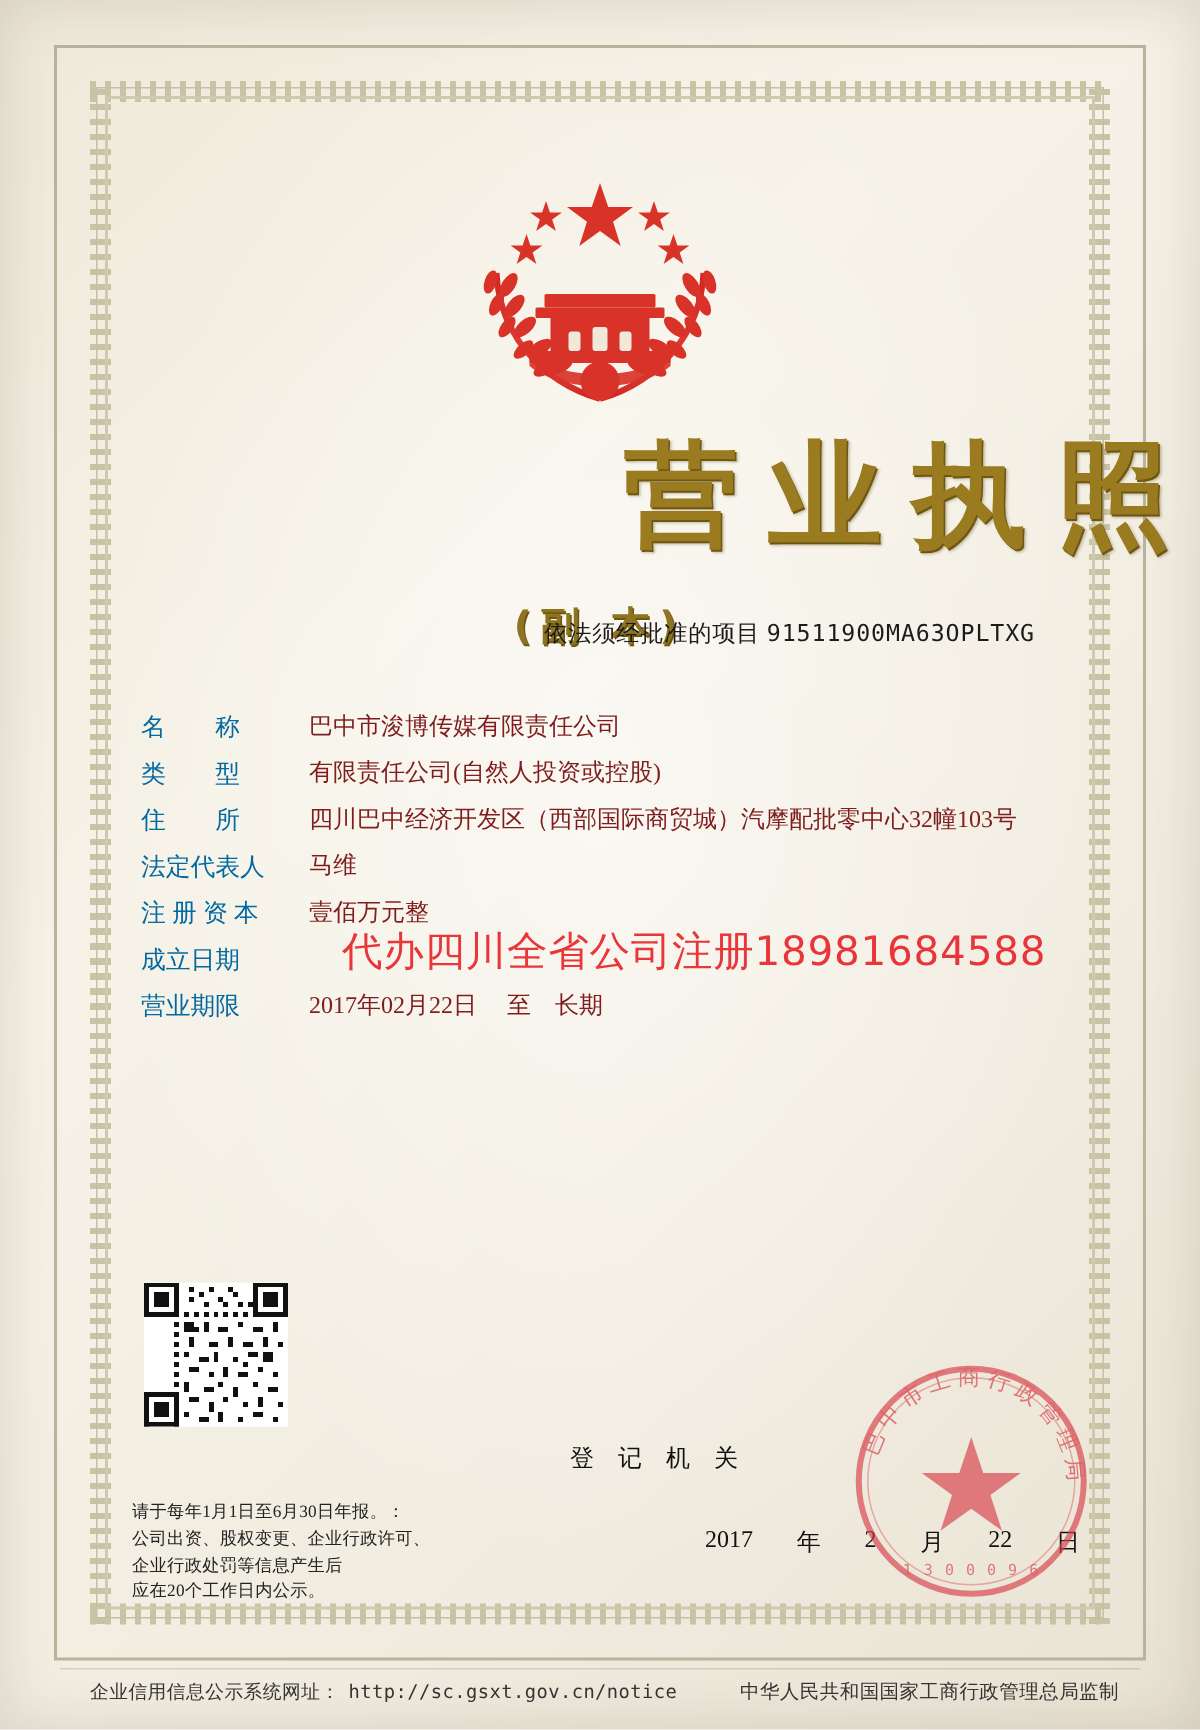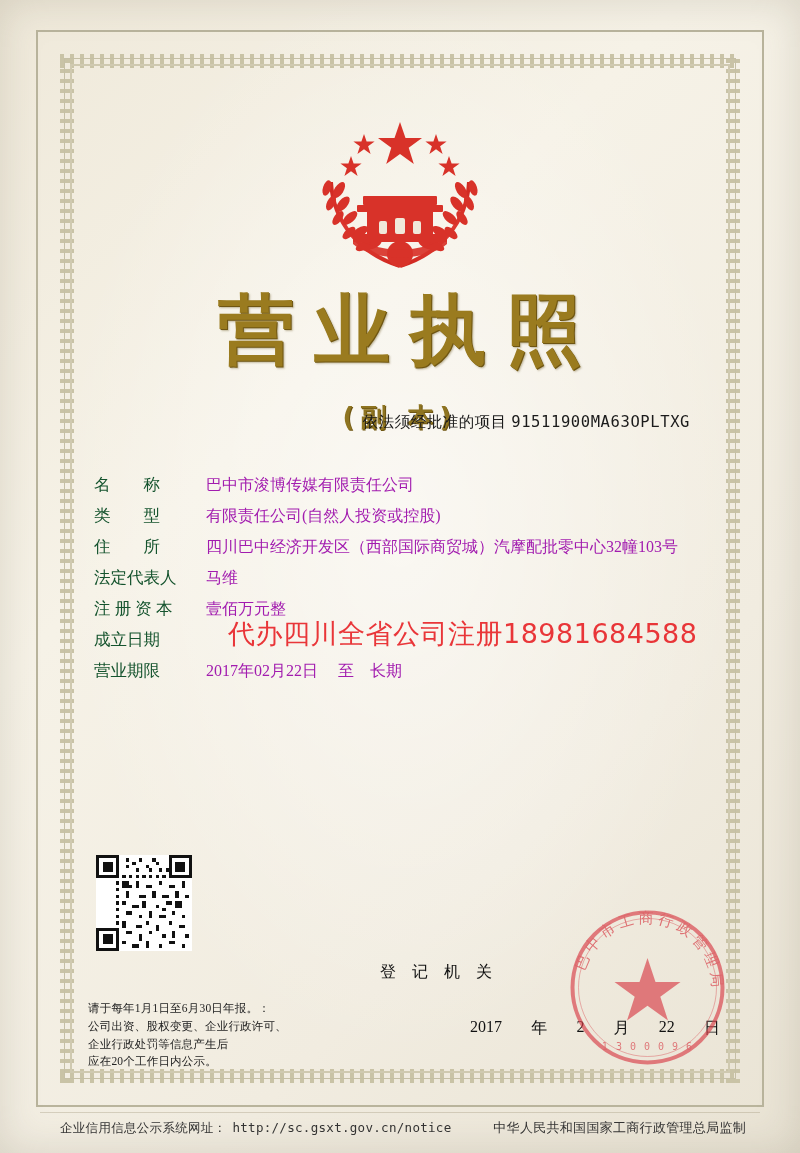--- a/index.html
+++ b/index.html
@@ -70,21 +70,21 @@
     transform: translateX(-50%);
     width: 190px;
     height: 172px;
   }
 
   
   .title {
     position: absolute;
     left: 0; right: 0;
     top: 280px;
-    text-align: center;
+    text-align: right;
     font-family: "DejaVu Sans", sans-serif;
     font-weight: bold;
     font-size: 76px;
     letter-spacing: 20px;
     text-indent: 20px;
     color: #9a7b1f;
     text-shadow: 1px 1px 0 #6f5612, 2px 2px 2px rgba(90,70,10,0.35);
   }
   .subtitle {
     position: absolute;
@@ -124,33 +124,33 @@
   }
   .row {
     display: flex;
     align-items: flex-start;
     margin-bottom: 9px;
   }
   .row .label {
     width: 112px;
     flex: 0 0 112px;
     font-size: 16.5px;
-    color: #14532d;
+    color: #0369a1;
     display: flex;
     justify-content: space-between;
     letter-spacing: 0;
   }
   .row .label.tight {
     letter-spacing: 0px;
     display: block;
   }
   .row .value {
     flex: 1;
     font-size: 16px;
-    color: #a21caf;
+    color: #7f1d1d;
     line-height: 1.35;
   }
   .row.scope .value {
     font-size: 14.6px;
     line-height: 1.55;
     letter-spacing: 0.2px;
   }
   .row.scope {
     margin-top: 2px;
   }

